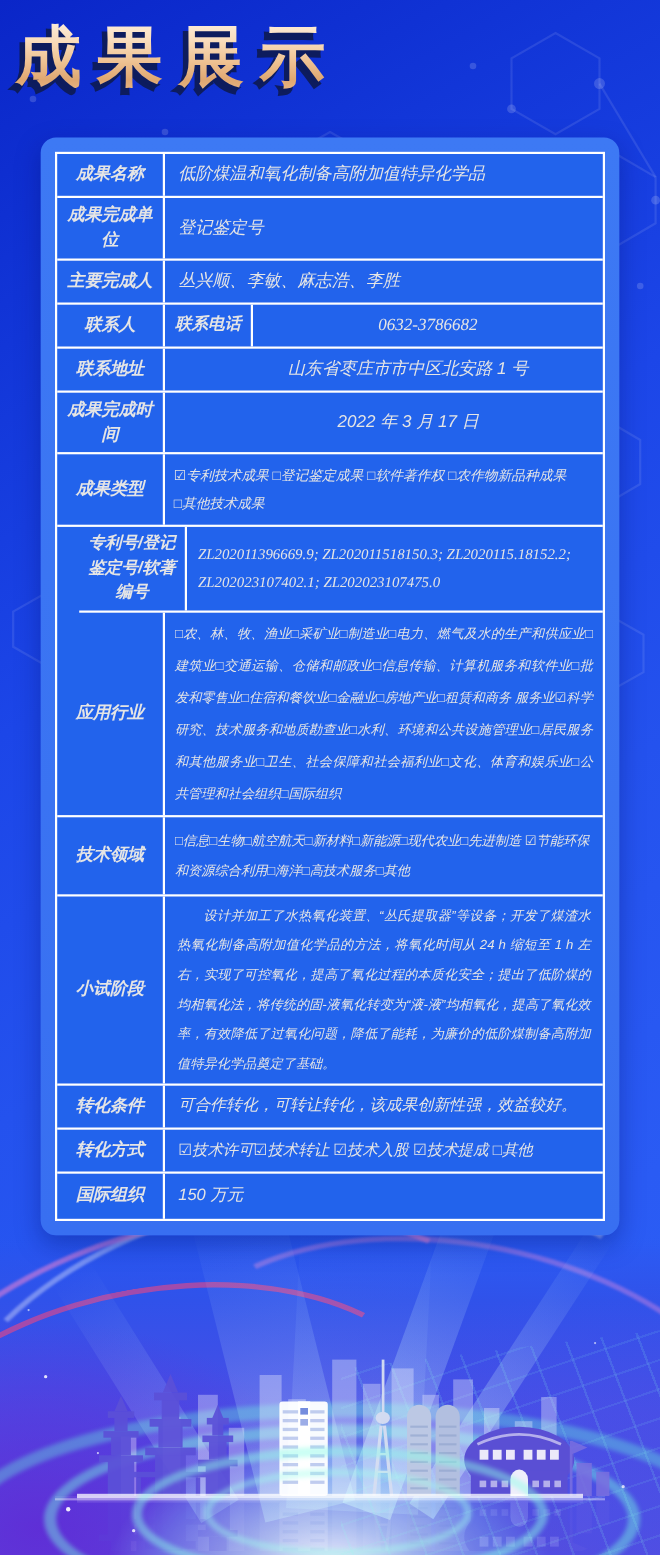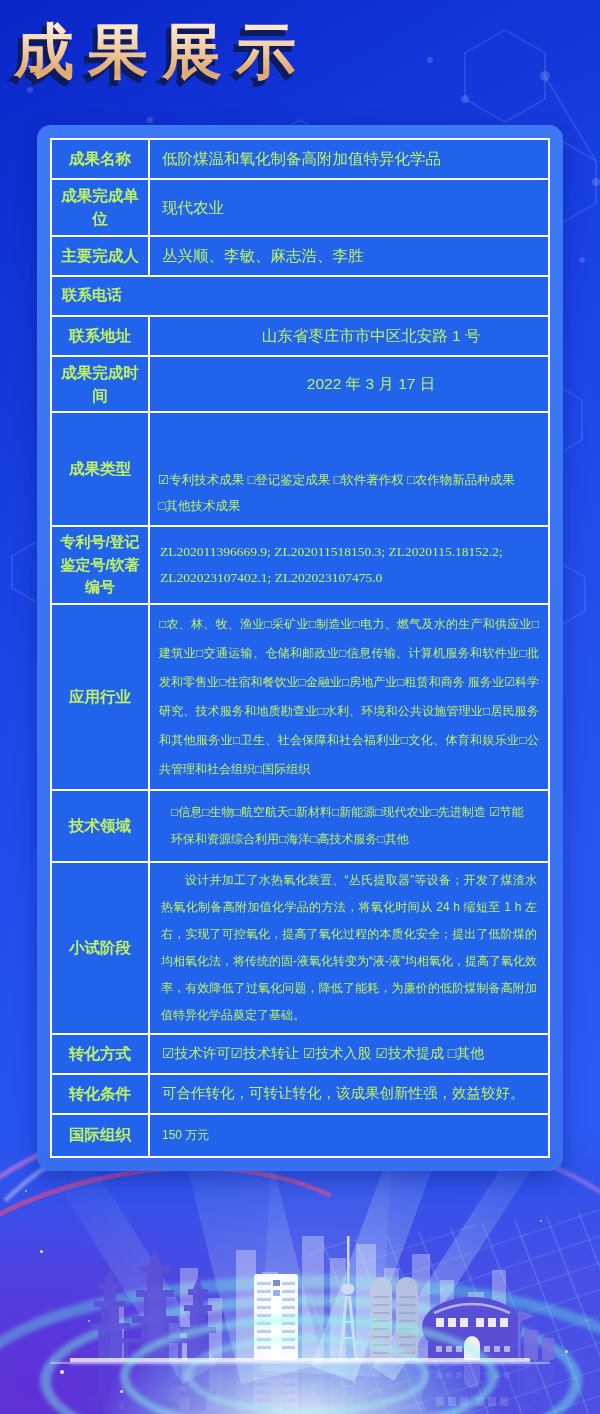--- a/index.html
+++ b/index.html
@@ -17,51 +17,51 @@
   .t-shadow{color:#0d1c5e;transform:translate(-4px,5px);-webkit-text-stroke:2px #0d1c5e;}
   .t-face{background:linear-gradient(180deg,#fff3e4 0%,#f9ddbd 30%,#efc394 55%,#dfa771 78%,#ecbf8f 100%);
           -webkit-background-clip:text;background-clip:text;color:transparent;}
   .title .sizer{visibility:hidden;text-indent:14px;}
 
   
   .panel{position:absolute;left:37px;top:125px;width:526px;z-index:2;
          background:linear-gradient(180deg,#3d79f4 0%,#386ff1 100%);
          border-radius:14px;padding:13px;box-sizing:border-box;
          box-shadow:0 8px 22px rgba(4,18,110,.35);}
-  .tbl{border:2px solid #fff;background:#2263ec;color:#bef264;}
+  .tbl{border:2px solid #fff;background:#2263ec;color:#e5e5e5;font-style:italic;}
   .tr{display:flex;border-bottom:2px solid #fff;align-items:stretch;}
   .tr:last-child{border-bottom:none;}
   .tr>div{border-right:2px solid #fff;box-sizing:border-box;display:flex;align-items:center;}
   .tr>div:last-child{border-right:none;}
   .td-label{flex:0 0 98px;width:98px;justify-content:center;text-align:center;
             font-weight:bold;font-size:15.5px;padding:4px 3px;line-height:1.5;}
   .td-val{flex:1;font-size:15.5px;padding:6px 12px;line-height:1.5;}
   .center{justify-content:center;text-align:center;margin-left:44px;}
   .rh{min-height:38px;}
-  .row-type .td-val{font-size:12.5px;line-height:26px;white-space:pre-line;padding:6px 8px;margin-top:48px;}
+  .row-type .td-val{font-size:12.5px;line-height:26px;white-space:pre-line;padding:6px 8px;}
   .row-type{min-height:64px;}
   .row-patents .td-val{font-size:13.5px;line-height:26px;white-space:pre-line;
        font-family:"Liberation Serif","DejaVu Serif",serif;padding:6px 10px;}
-  .row-patents{min-height:63px;}
+  .row-patents{min-height:63px;margin-left:20px;}
   .row-patents .td-label{font-size:15px;}
   .row-industry .td-val{font-size:12px;line-height:29px;text-align:justify;padding:4px 9px;}
   .row-industry{min-height:184px;}
-  .row-field .td-val{font-size:12px;line-height:27px;padding:6px 21px;}
+  .row-field .td-val{font-size:12px;line-height:27px;padding:6px 9px;}
   .row-field{min-height:70px;}
   .row-intro .td-val{font-size:12px;line-height:27px;text-align:justify;text-indent:2em;padding:4px 11px;}
   .row-intro{min-height:162px;}
   .row-stage{min-height:38px;}
   .stage-cell{font-size:13px;padding:2px 4px 2px 6px;}
   .c1{flex:0 0 74px;} .c2{flex:0 0 75px;} .c3{flex:0 0 77px;} .c4{flex:0 0 108px;} .c5{flex:1;}
   .contact-name{flex:0 0 208px;justify-content:center;text-align:center;}
   .phone-label{flex:0 0 80px;justify-content:center;font-weight:bold;font-size:15px;}
   .phone-val{flex:1;justify-content:center;font-family:"Liberation Serif","DejaVu Serif",serif;}
   .row-cond .td-val{font-size:14.5px;}
   .row-mode .td-val{font-size:14px;}
-  .row-value .td-val{font-size:12px;}
+  .row-value .td-val{font-size:15px;}
   .row-value{min-height:41px;}
 
   
   .decor{position:absolute;left:0;top:1020px;width:600px;height:394px;overflow:hidden;z-index:1;}
   .decor-bg{position:absolute;left:0;top:105px;width:600px;height:289px;
     background:
       radial-gradient(ellipse 430px 310px at 6% 92%, rgba(96,40,212,.8), rgba(96,40,212,0) 62%),
       radial-gradient(ellipse 520px 330px at 98% 90%, rgba(66,84,232,.55), rgba(66,84,232,0) 66%),
       linear-gradient(180deg, rgba(40,84,240,0) 0%, #3052ea 20%, #4a4de6 55%, #5c49de 100%);}
   .ray{position:absolute;bottom:40px;left:50%;transform-origin:50% 100%;
@@ -297,30 +297,32 @@
   <div class="panel">
     <div class="tbl">
 
       <div class="tr rh">
         <div class="td-label">成果名称</div>
         <div class="td-val">低阶煤温和氧化制备高附加值特异化学品</div>
       </div>
 
       <div class="tr rh">
         <div class="td-label">成果完成单位</div>
-        <div class="td-val">现代农业</div>
+        <div class="td-val">登记鉴定号</div>
       </div>
 
       <div class="tr rh">
         <div class="td-label">主要完成人</div>
         <div class="td-val">丛兴顺、李敏、麻志浩、李胜</div>
       </div>
 
       <div class="tr rh">
+        <div class="td-label">联系人</div>
         <div class="td-label phone-label">联系电话</div>
+        <div class="td-val phone-val">0632-3786682</div>
       </div>
 
       <div class="tr rh">
         <div class="td-label">联系地址</div>
         <div class="td-val center">山东省枣庄市市中区北安路 1 号</div>
       </div>
 
       <div class="tr rh">
         <div class="td-label">成果完成时间</div>
         <div class="td-val center">2022 年 3 月 17 日</div>
@@ -347,30 +349,30 @@
         <div class="td-label">技术领域</div>
         <div class="td-val">□信息□生物□航空航天□新材料□新能源□现代农业□先进制造 ☑节能环保和资源综合利用□海洋□高技术服务□其他</div>
       </div>
 
       <div class="tr row-intro">
         <div class="td-label">小试阶段</div>
         <div class="td-val">设计并加工了水热氧化装置、“丛氏提取器”等设备；开发了煤渣水热氧化制备高附加值化学品的方法，将氧化时间从 24 h 缩短至 1 h 左右，实现了可控氧化，提高了氧化过程的本质化安全；提出了低阶煤的均相氧化法，将传统的固-液氧化转变为“液-液”均相氧化，提高了氧化效率，有效降低了过氧化问题，降低了能耗，为廉价的低阶煤制备高附加值特异化学品奠定了基础。</div>
       </div>
 
 
+      <div class="tr rh row-cond">
+        <div class="td-label">转化条件</div>
+        <div class="td-val">可合作转化，可转让转化，该成果创新性强，效益较好。</div>
+      </div>
+
       <div class="tr rh row-mode">
         <div class="td-label">转化方式</div>
         <div class="td-val">☑技术许可☑技术转让 ☑技术入股 ☑技术提成 □其他</div>
       </div>
 
-      <div class="tr rh row-cond">
-        <div class="td-label">转化条件</div>
-        <div class="td-val">可合作转化，可转让转化，该成果创新性强，效益较好。</div>
-      </div>
-
       <div class="tr row-value">
         <div class="td-label">国际组织</div>
         <div class="td-val">150 万元</div>
       </div>
 
     </div>
   </div>
 </div>
 
 </body></html>

